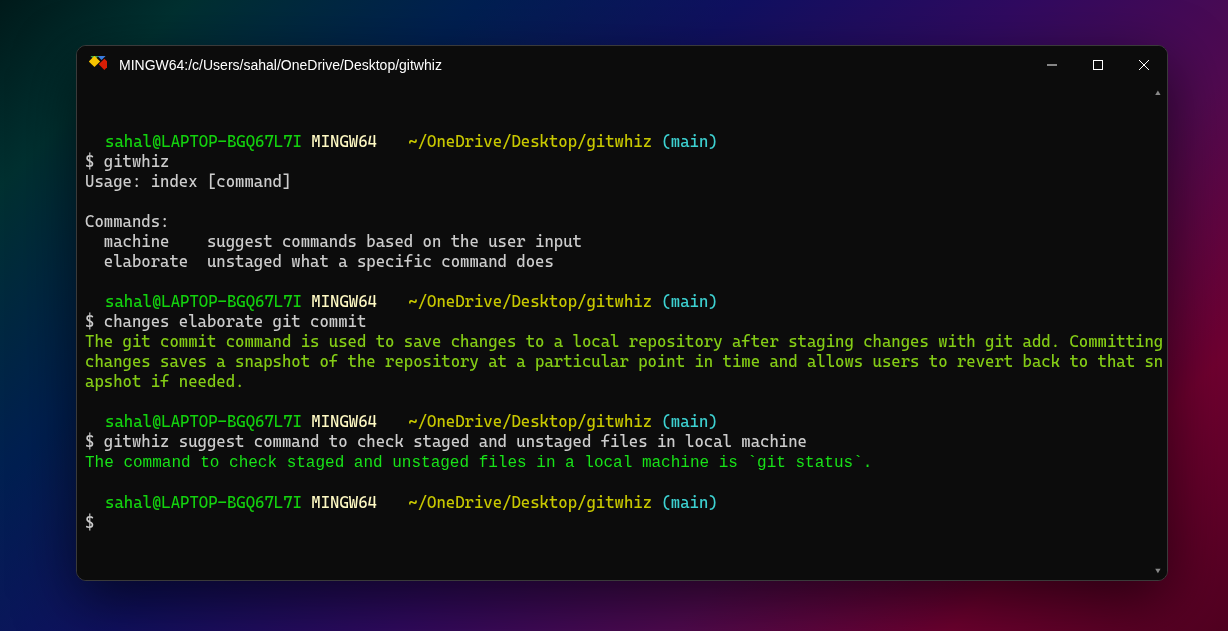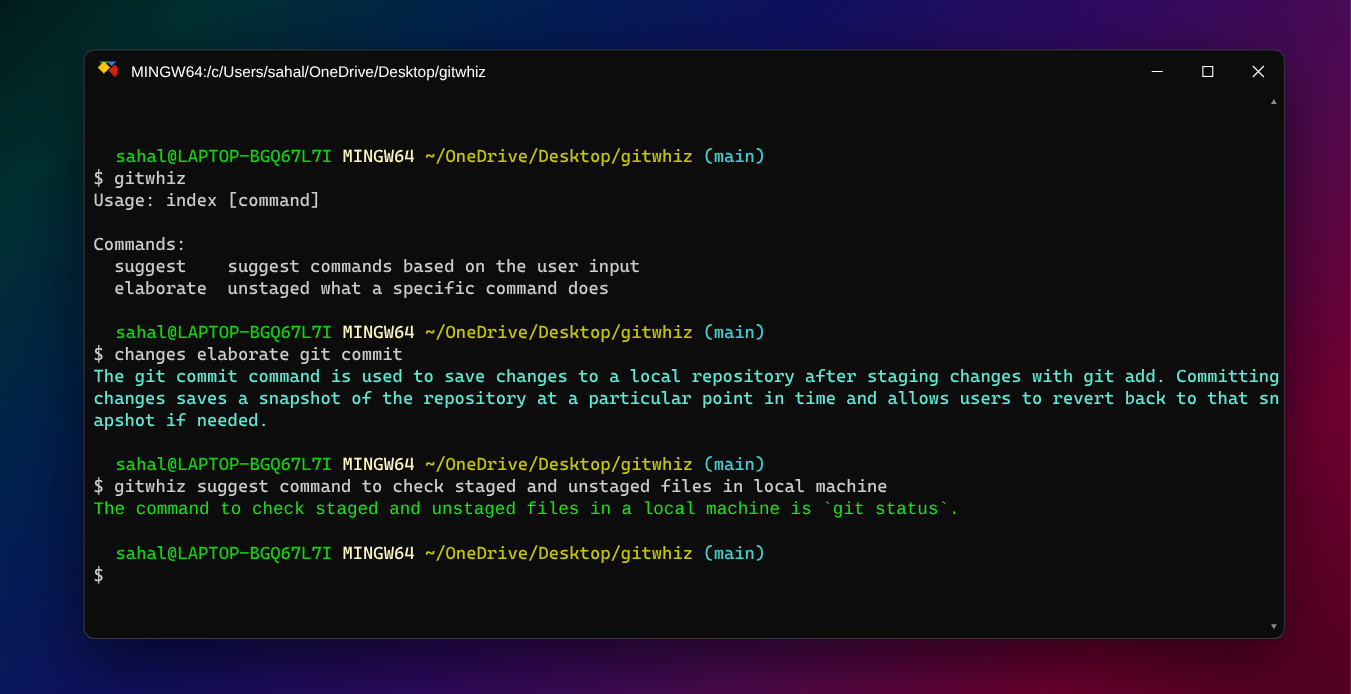--- a/index.html
+++ b/index.html
@@ -66,23 +66,23 @@
       white-space: pre;
       overflow: hidden;
     }
     .term-content {
       white-space: pre-wrap;
       word-break: break-all;
     }
     .c-green { color: #13d10e; margin-left: 20px; }
     .c-magenta { color: #fef9c3; }
     .c-cyan { color: #3dd1d1; }
-    .c-yellow { color: #c8c800; }
+    .c-yellow { color: #c8c800; margin-left: 22px; }
     .c-white { color: #cccccc; }
-    .c-brightmagenta { color: #5eead4; text-align: right; }
+    .c-brightmagenta { color: #84cc16; text-align: right; }
     .c-brightgreen { color: #18e218; font-family: Liberation Mono, monospace; }
     .scrollbar {
       position: absolute;
       right: 2px;
       top: 0;
       bottom: 0;
       width: 14px;
     }
     .scroll-up, .scroll-down {
       position: absolute;
@@ -131,21 +131,21 @@
       </div>
     </div>
   </div>
 
   <div class="terminal-body">
     <div class="term-content"><span><span class="c-green">sahal@LAPTOP-BGQ67L7I</span> <span class="c-magenta">MINGW64</span> <span class="c-yellow">~/OneDrive/Desktop/gitwhiz</span> <span class="c-cyan">(main)</span></span>
 <span class="c-white">$</span> <span class="c-white">gitwhiz</span>
 <span class="c-white">Usage: index [command]</span>
 
 <span class="c-white">Commands:</span>
-<span class="c-white">  suggest   </span><span class="c-white"> suggest commands based on the user input</span>
+<span class="c-white">  machine   </span><span class="c-white"> suggest commands based on the user input</span>
 <span class="c-white">  elaborate </span><span class="c-white"> unstaged what a specific command does</span>
 
 <span><span class="c-green">sahal@LAPTOP-BGQ67L7I</span> <span class="c-magenta">MINGW64</span> <span class="c-yellow">~/OneDrive/Desktop/gitwhiz</span> <span class="c-cyan">(main)</span></span>
 <span class="c-white">$</span> <span class="c-white">changes elaborate git commit</span>
 <span class="c-brightmagenta">The git commit command is used to save changes to a local repository after staging changes with git add. Committing changes saves a snapshot of the repository at a particular point in time and allows users to revert back to that snapshot if needed.</span>
 
 <span><span class="c-green">sahal@LAPTOP-BGQ67L7I</span> <span class="c-magenta">MINGW64</span> <span class="c-yellow">~/OneDrive/Desktop/gitwhiz</span> <span class="c-cyan">(main)</span></span>
 <span class="c-white">$</span> <span class="c-white">gitwhiz suggest command to check staged and unstaged files in local machine</span>
 <span class="c-brightgreen">The command to check staged and unstaged files in a local machine is `git status`.</span>
 

